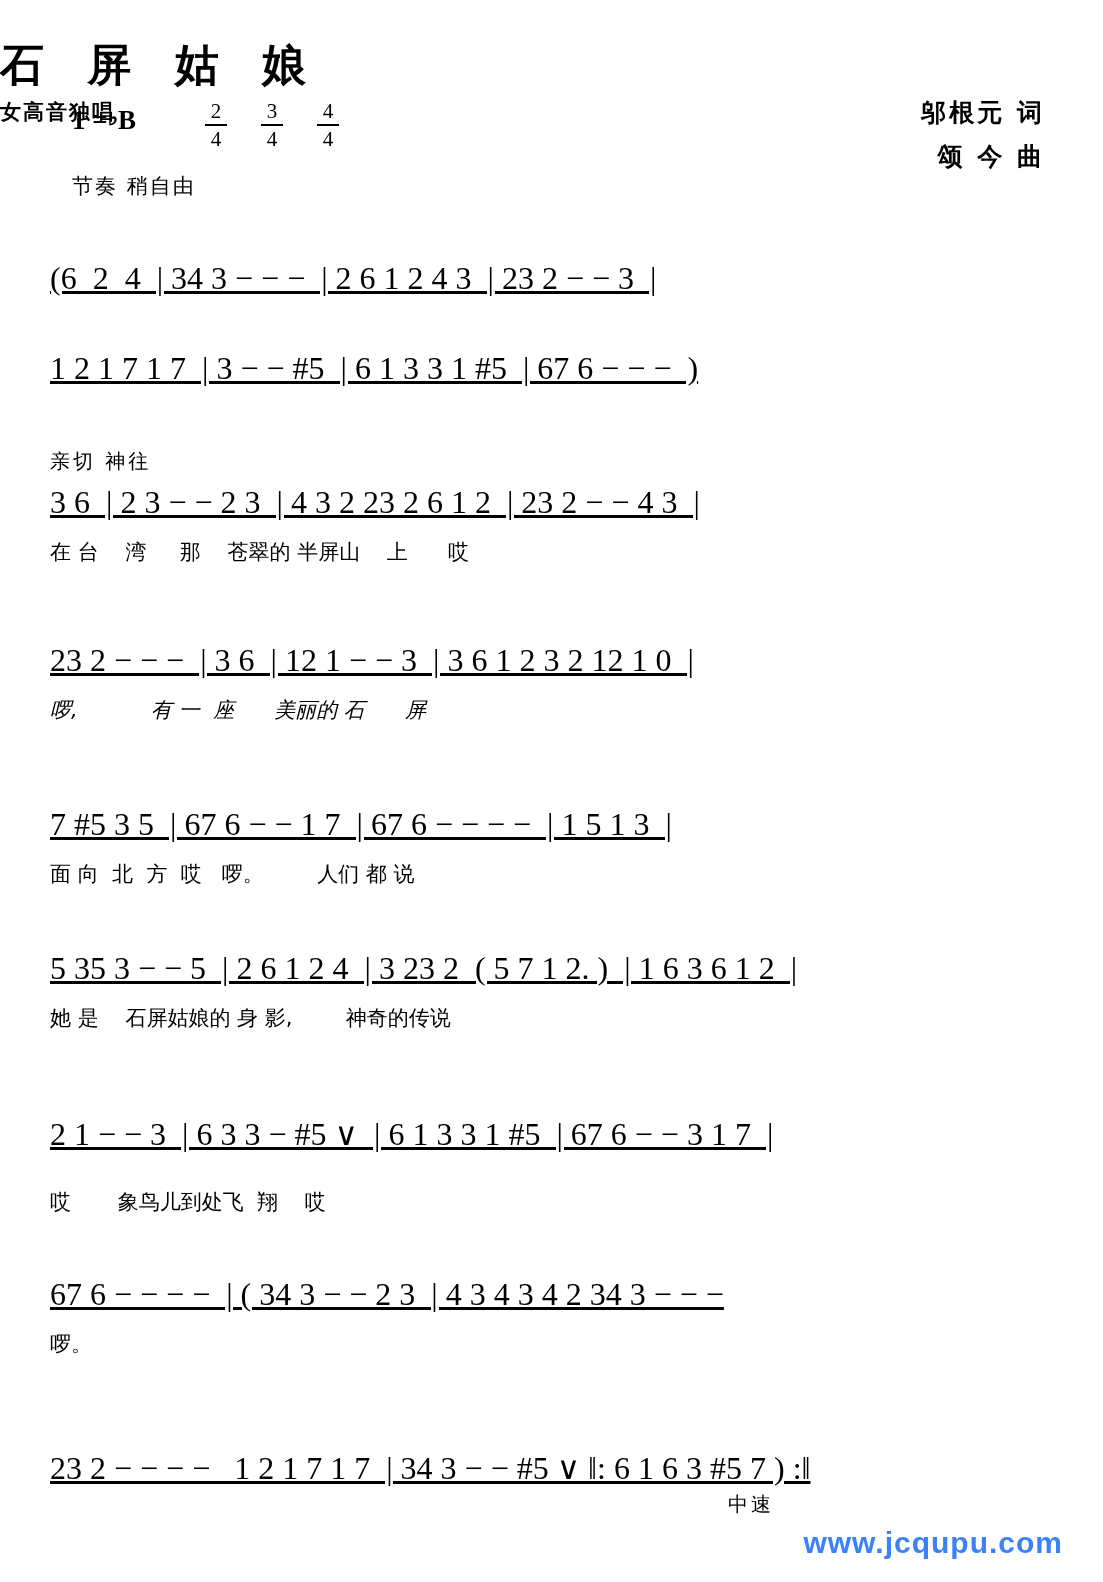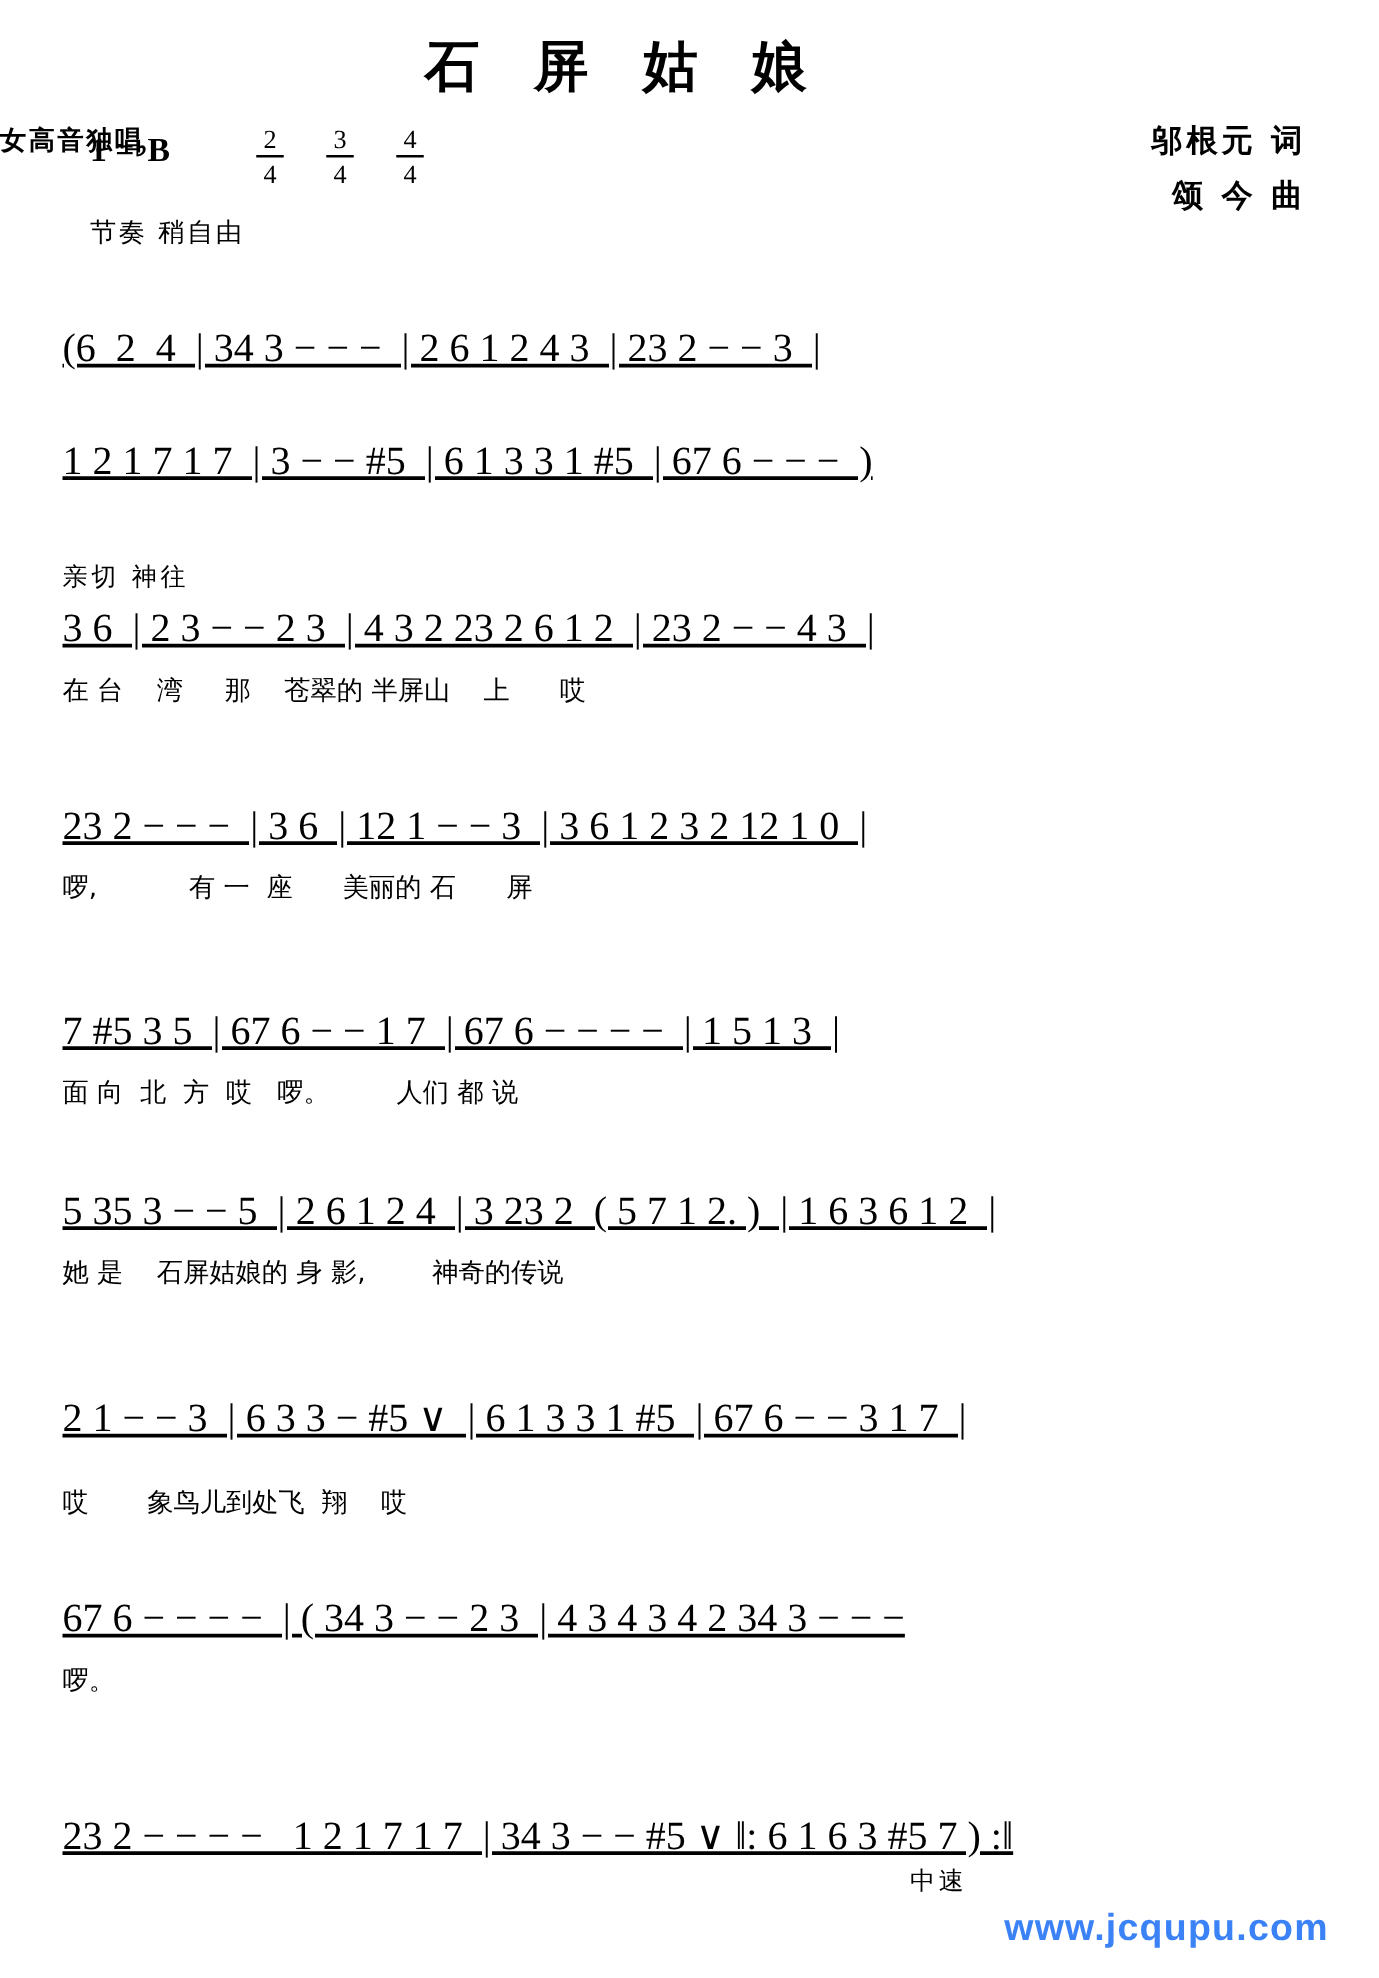--- a/index.html
+++ b/index.html
@@ -17,24 +17,24 @@
   }
   .sheet {
     position: relative;
     width: 1103px;
     height: 1582px;
   }
 
   
   .title {
     position: absolute;
-    top: 24px;
+    top: 36px;
     left: 0;
     width: 999px;
-    text-align: center;
+    text-align: left;
     font-size: 44px;
     letter-spacing: 14px;
     font-weight: bold;
     font-family: "DejaVu Sans", sans-serif;
   }
   .subtitle {
     position: absolute;
     top: 98px;
     left: 0;
     width: 1103px;
@@ -178,21 +178,21 @@
 
   <div class="expr-mark" style="top:448px; left:50px;">亲切  神往</div>
 
   <div class="line" style="top:486px;">
     <div class="notes">3 6  | 2 3 − − 2 3  | 4 3 2 23 2 6 1 2  | 23 2 − − 4 3  |</div>
     <div class="lyrics" style="margin-top:18px;">在 台    湾     那    苍翠的 半屏山    上      哎</div>
   </div>
 
   <div class="line" style="top:644px;">
     <div class="notes">23 2 − − −  | 3 6  | 12 1 − − 3  | 3 6 1 2 3 2 12 1 0  |</div>
-    <div class="lyrics" style="margin-top:18px;">啰,           有 一  座      美丽的 石      屏</div>
+    <div class="lyrics" style="margin-top:18px;font-style:italic;">啰,           有 一  座      美丽的 石      屏</div>
   </div>
 
   <div class="line" style="top:808px;">
     <div class="notes">7 #5 3 5  | 67 6 − − 1 7  | 67 6 − − − −  | 1 5 1 3  |</div>
     <div class="lyrics" style="margin-top:18px;">面 向  北  方  哎   啰。        人们 都 说</div>
   </div>
 
   <div class="line" style="top:952px;">
     <div class="notes">5 35 3 − − 5  | 2 6 1 2 4  | 3 23 2  ( 5 7 1 2. )  | 1 6 3 6 1 2  |</div>
     <div class="lyrics" style="margin-top:18px;">她 是    石屏姑娘的 身 影,        神奇的传说</div>

